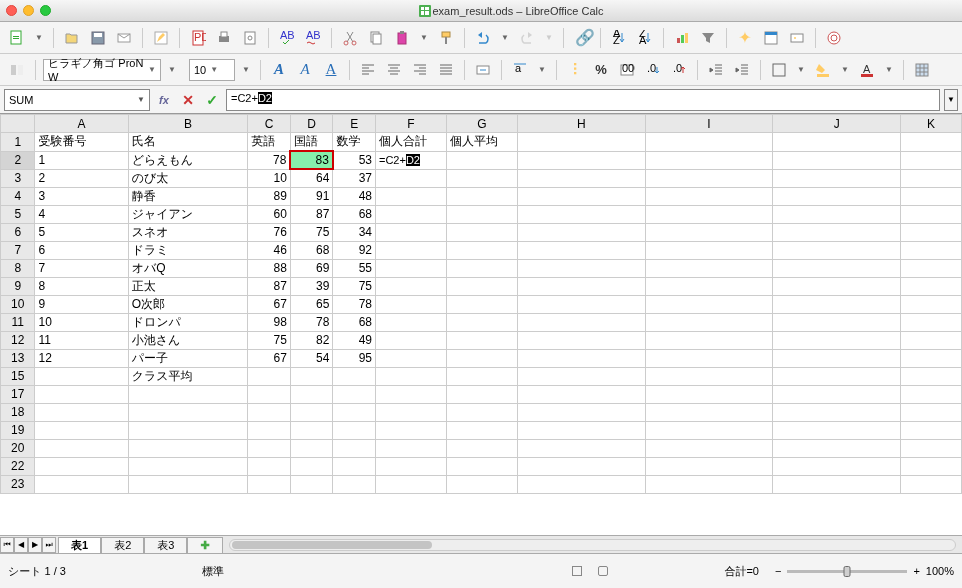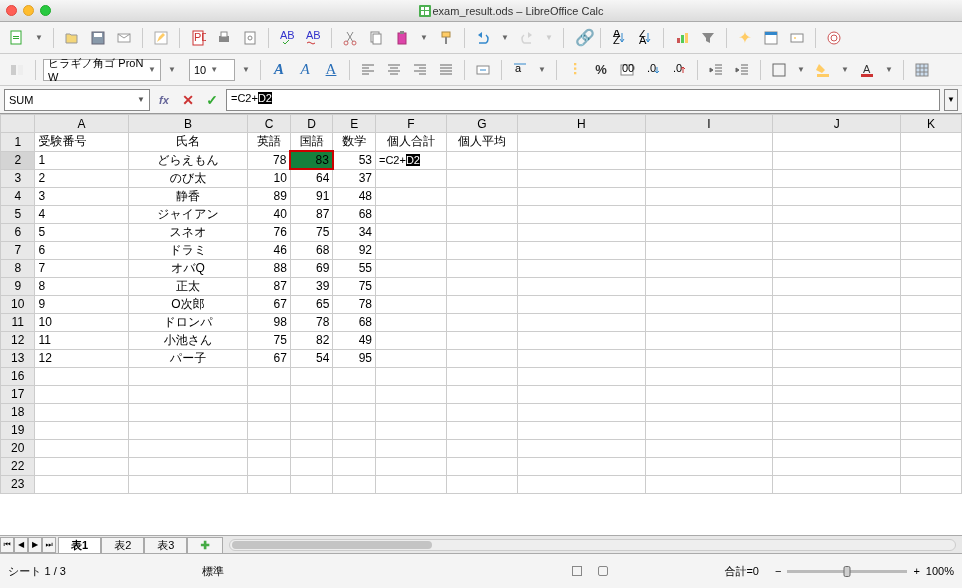--- a/index.html
+++ b/index.html
@@ -26,23 +26,23 @@
 .finput .h{background:#000;color:#fff}
 .endcap{width:14px;height:22px;border:1px solid #888;background:#f4f4f4;display:flex;align-items:center;justify-content:center;font-size:8px}
 .sheet{flex:1;background:#fff;display:flex;flex-direction:column;min-height:0}
 .grid-wrap{flex:1;overflow:hidden;display:flex;flex-direction:column}
 table{border-collapse:collapse;table-layout:fixed;width:100%}
 th,td{border:1px solid #ccc;height:18px;padding:0 3px;font-size:12px;white-space:nowrap;overflow:hidden}
 th{background:#e8e8e8;font-weight:normal;text-align:center}
 th.rowh{width:34px}
 .colA{width:92px}.colB{width:118px}.colC,.colD,.colE{width:42px}.colF,.colG{width:70px}
 .colH,.colI,.colJ{width:126px}.colK{width:60px}
-td.l{text-align:left}td.c{text-align:center}td.r{text-align:right}
+td.l{text-align:left}td.c{}td.r{text-align:right}
 .rowh.sel{background:#d4d4d4}
-.d2cell{border:2px solid #c00 !important;background:#15803d}
+.d2cell{border:2px solid #c00 !important;background:#86efac}
 .f2cell{text-align:left}
 .f2cell .h{background:#000;color:#fff}
 .tab-area{height:18px;background:#e8e8e8;border-top:1px solid #aaa;display:flex;align-items:center;font-size:10px}
 .tabnav{display:flex}
 .tabnav div{width:14px;height:16px;border:1px solid #aaa;display:flex;align-items:center;justify-content:center;font-size:8px;background:#f4f4f4}
 .tabs{display:flex;margin-left:2px}
 .tab{padding:0 12px;height:16px;border:1px solid #aaa;background:#f4f4f4;display:flex;align-items:center;border-bottom:none}
 .tab.active{background:#fff;font-weight:bold}
 .tab.add{color:#4a4;font-weight:bold}
 .hscroll{flex:1;margin:0 6px;height:12px;background:#eee;border:1px solid #ccc;border-radius:6px;position:relative}
@@ -469,21 +469,21 @@
             <td></td>
             <td></td>
             <td></td>
             <td></td>
             <td></td>
           </tr>
 <tr>
             <th class="rowh">5</th>
             <td class="l">4</td>
             <td class="c">ジャイアン</td>
-            <td class="r">40</td>
+            <td class="r">60</td>
             <td class="r">87</td>
             <td class="r">68</td>
             <td></td>
             <td></td>
             <td></td>
             <td></td>
             <td></td>
             <td></td>
           </tr>
 <tr>
@@ -592,23 +592,23 @@
             <td class="r">54</td>
             <td class="r">95</td>
             <td></td>
             <td></td>
             <td></td>
             <td></td>
             <td></td>
             <td></td>
           </tr>
 <tr>
-            <th class="rowh">16</th>
-            <td></td>
-            <td></td>
+            <th class="rowh">15</th>
+            <td></td>
+            <td class="c">クラス平均</td>
             <td></td>
             <td></td>
             <td></td>
             <td></td>
             <td></td>
             <td></td>
             <td></td>
             <td></td>
             <td></td>
           </tr>

